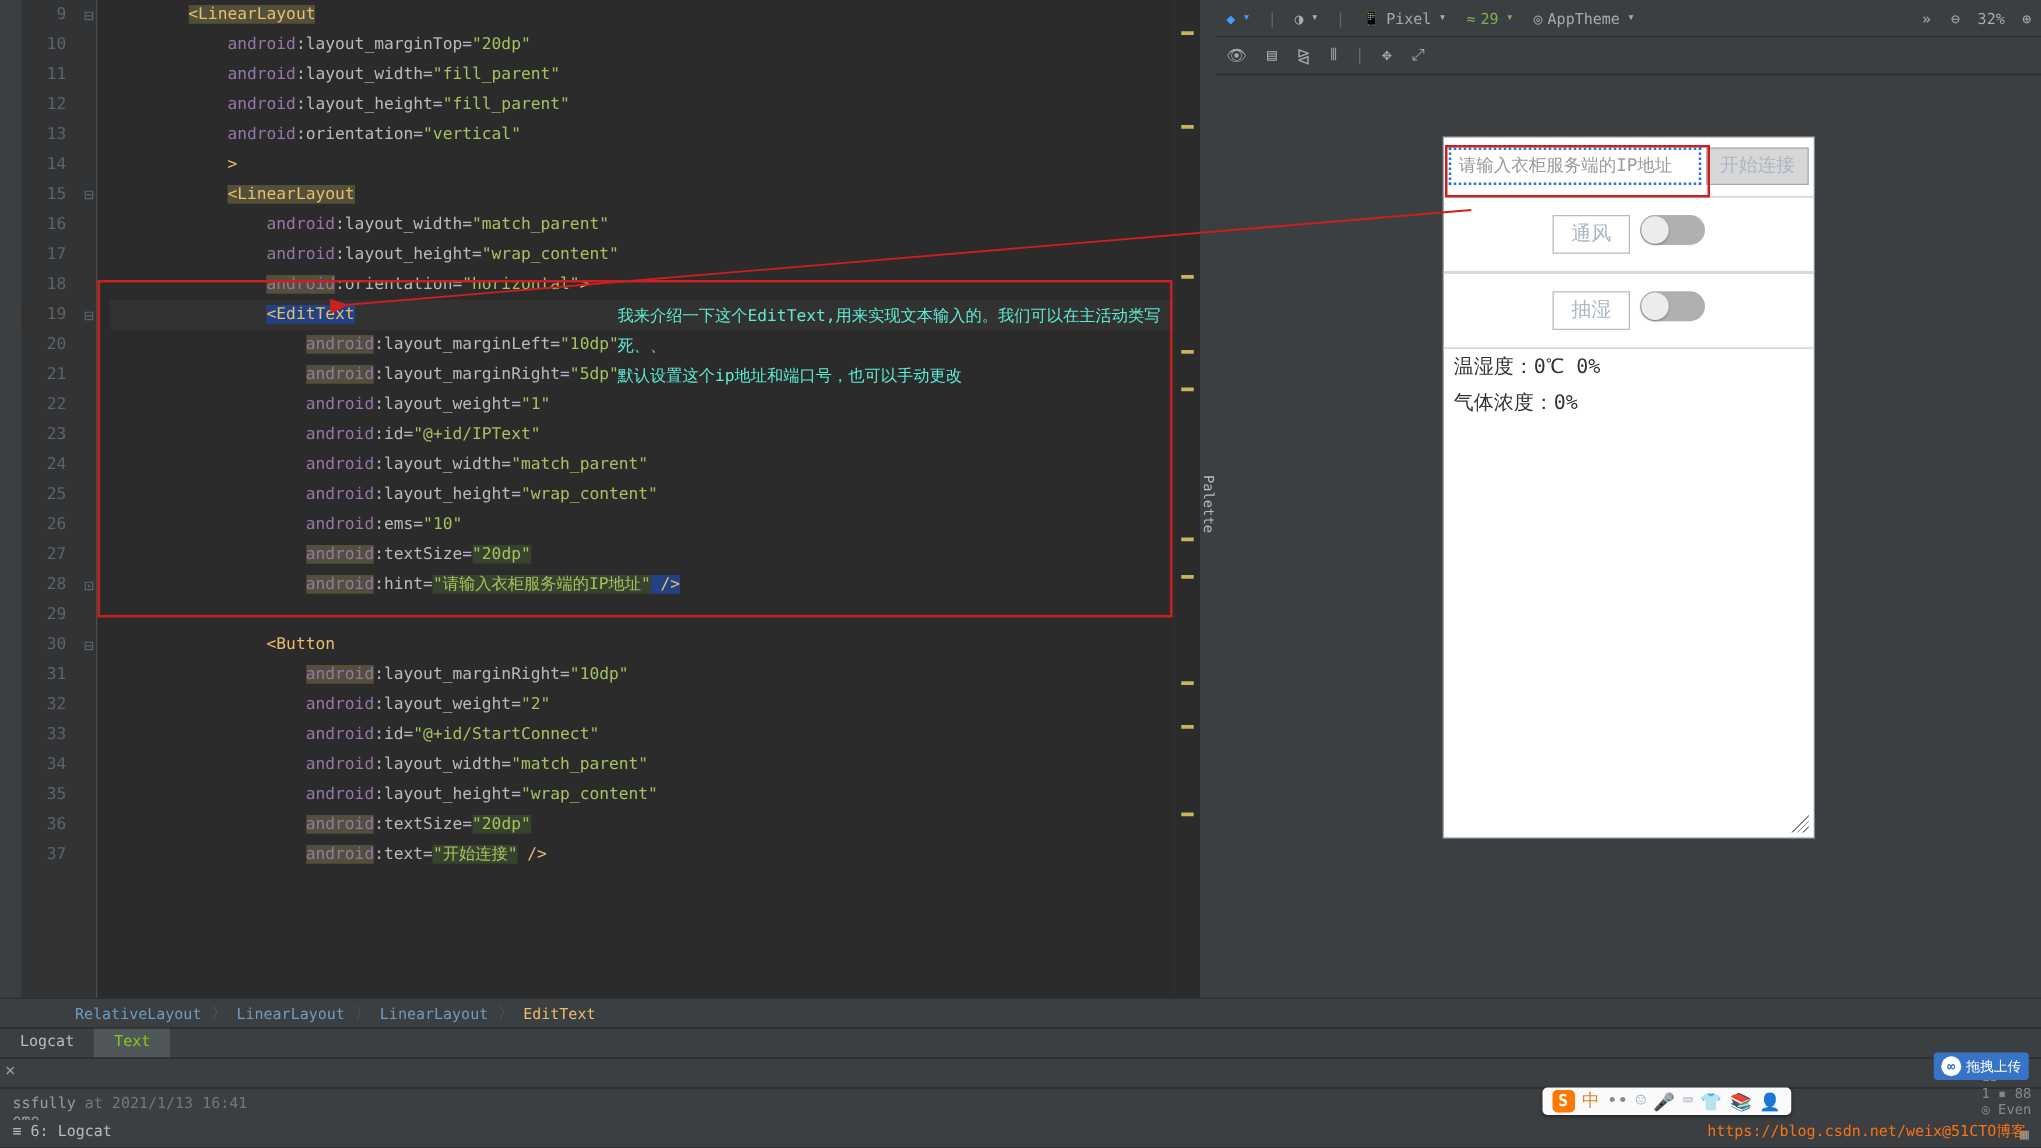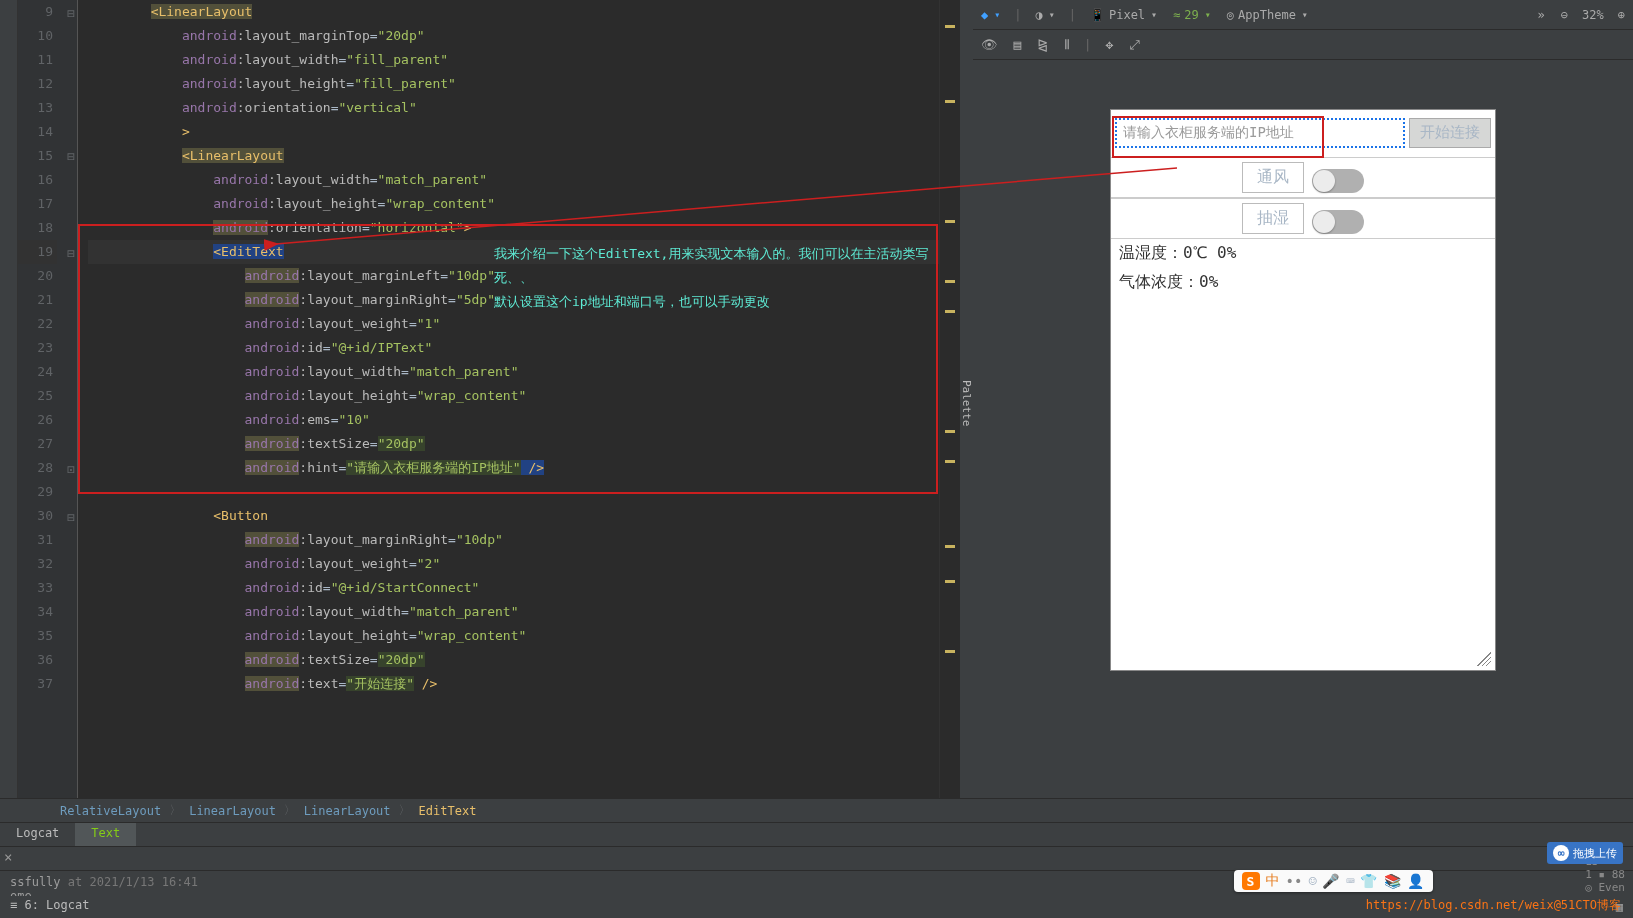--- a/index.html
+++ b/index.html
@@ -23,25 +23,25 @@
 .right-marks { width:20px; background:#2b2b2b; border-left:1px solid #323232; position:relative; }
 .mark { position:absolute; right:4px; width:10px; height:3px; }
 .mark.y { background:#c9b35f; }
 .vsplit { width:14px; background:#3c3f41; writing-mode:vertical-rl; text-align:center; font-size:11px; color:#bbb; padding-top:8px; border-left:1px solid #2b2b2b; }
 .preview-pane { width:660px; background:#3c3f41; display:flex; flex-direction:column; }
 .pvtoolbar { height:30px; background:#3c3f41; border-bottom:1px solid #2b2b2b; display:flex; align-items:center; padding:0 6px; gap:12px; font-size:12px; color:#aaa; }
 .pvtoolbar2 { height:30px; background:#3c3f41; border-bottom:1px solid #2b2b2b; display:flex; align-items:center; padding:0 6px; gap:12px; color:#aaa; }
 .tb-btn { display:flex; align-items:center; gap:4px; cursor:pointer; padding:2px; }
 .dropdown-arrow::after { content:"▾"; margin-left:2px; font-size:10px; }
 .preview-body { flex:1; background:#3c3f41; display:flex; justify-content:center; padding-top:50px; position:relative; }
-.phone { width:384px; height:560px; background:#fff; box-shadow:0 0 0 1px #888; position:relative; }
+.phone { width:296px; height:560px; background:#fff; box-shadow:0 0 0 1px #888; position:relative; }
 .input-row { display:flex; border-bottom:1px solid transparent; padding:8px 4px; gap:4px; }
 .ip-input { flex:1; border:2px dotted #1a73e8; padding:4px 6px; font-size:14px; color:#999; }
 .conn-btn { background:#d6d7d6; border:1px solid #aaa; padding:4px 10px; font-size:15px; }
-.ctrl-row { display:flex; align-items:flex-end; justify-content:center; padding:4px 4px; gap:8px; border-bottom:1px solid #ccc; border-top:1px solid #ccc; }
+.ctrl-row { display:flex; align-items:flex-start; justify-content:center; padding:14px 4px; gap:8px; border-bottom:1px solid #ccc; border-top:1px solid #ccc; }
 .ctrl-row:first-of-type { margin-top:4px; }
 .ctrl-label { border:1px solid #bbb; padding:4px 14px; font-size:16px; background:#fff; }
 .toggle { width:52px; height:24px; background:#b0b0b0; border-radius:12px; position:relative; }
 .toggle::after { content:""; position:absolute; width:22px; height:22px; background:#ececec; border-radius:50%; left:1px; top:1px; box-shadow:0 1px 2px rgba(0,0,0,.3); }
 .data-row { padding:4px 8px; font-size:16px; color:#333; }
 .resize-handle { position:absolute; right:4px; bottom:4px; width:14px; height:14px; background:linear-gradient(135deg,transparent 50%,#888 50%,#888 55%,transparent 55%,transparent 65%,#888 65%,#888 70%,transparent 70%,transparent 80%,#888 80%,#888 85%,transparent 85%); }
 .red-rect-code { position:absolute; border:2px solid #cc1f1f; pointer-events:none; left:78px; top:224px; width:860px; height:270px; }
 .red-rect-preview { position:absolute; border:2px solid #cc1f1f; pointer-events:none; left:1px; top:6px; width:212px; height:42px; background:rgba(255,255,255,0.02); }
 .arrow-svg { position:absolute; left:0; top:0; width:1633px; height:918px; pointer-events:none; }
 .breadcrumb { height:24px; background:#3c3f41; color:#888; font-size:12px; display:flex; align-items:center; padding-left:60px; gap:8px; border-top:1px solid #2b2b2b; }

